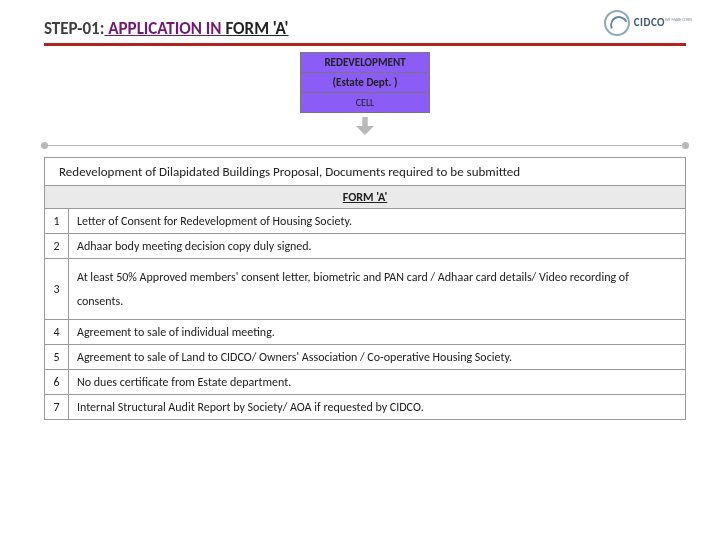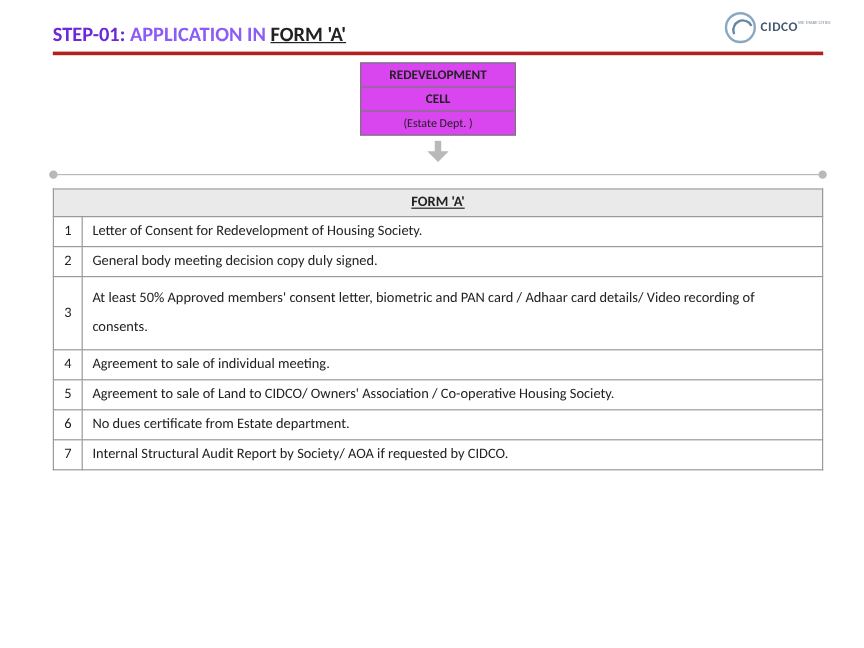--- a/index.html
+++ b/index.html
@@ -1,31 +1,31 @@
 <!DOCTYPE html>
 <html><head>
 <meta charset="utf-8">
 <style>
   * { margin: 0; padding: 0; box-sizing: border-box; }
   body { width: 720px; height: 540px; background: #fff; font-family: Calibri, Arial, sans-serif; color: #222; position: relative; overflow: hidden; }
   .page { padding: 18px 34px 10px 44px; }
   .header { position: relative; }
   .title { font-size: 17px; font-weight: bold; margin-bottom: 4px; }
-  .title .step { color: #6d28d9; }
-  .title .rest { color: #8b5cf6; }
+  .title .step { color: #404040; }
+  .title .rest { color: #701a75; text-decoration: underline; }
   .title .form { text-decoration: underline; }
   .logo { position: absolute; right: -6px; top: -8px; display: flex; align-items: center; gap: 4px; }
   .logo-circle { width: 26px; height: 26px; border: 2px solid #8aa8c0; border-radius: 50%; position: relative; }
   .logo-circle::after { content: ''; position: absolute; top: 4px; left: 4px; width: 14px; height: 14px; border: 2px solid #6687a3; border-radius: 50%; border-right-color: transparent; border-bottom-color: transparent; transform: rotate(20deg); }
   .logo-text { display: flex; flex-direction: row; line-height: 0.9; }
   .logo-brand { font-size: 11px; font-weight: bold; color: #425a70; letter-spacing: 0.5px; }
   .logo-tag { font-size: 4px; color: #7a8a98; }
   .hr { height: 3px; background: #b32020; margin-top: 2px; }
   .cell-wrap { display: flex; flex-direction: column; align-items: center; margin-top: 6px; }
-  .cell-box { border: 1px solid #777; min-width: 130px; text-align: center; background: #d946ef; }
+  .cell-box { border: 1px solid #777; min-width: 130px; text-align: center; background: #8b5cf6; }
   .cell-box > div { padding: 3px 16px; font-size: 11px; font-weight: bold; border-bottom: 1px solid #777; }
   .cell-box > div:last-child { border-bottom: none; font-weight: normal; font-size: 10px; }
   .arrow-down { width: 18px; height: 18px; background: #b9b9b9; margin-top: 4px; clip-path: polygon(35% 0, 65% 0, 65% 50%, 100% 50%, 50% 100%, 0 50%, 35% 50%); }
   .line-wrap { position: relative; margin-top: 8px; height: 6px; }
   .hline { position: absolute; top: 2px; left: 0; right: 0; height: 1px; background: #b9b9b9; }
   .dot { position: absolute; top: -1px; width: 7px; height: 7px; background: #b9b9b9; border-radius: 50%; }
   .dot.l { left: -3px; }
   .dot.r { right: -3px; }
   .main-table { margin-top: 8px; border-collapse: collapse; width: 100%; font-size: 12px; }
   .main-table td, .main-table th { border: 1px solid #999; padding: 5px 8px; text-align: left; vertical-align: middle; }
@@ -50,44 +50,47 @@
         <span class="logo-brand">CIDCO</span>
         <span class="logo-tag">WE MAKE CITIES</span>
       </div>
     </div>
     <div class="hr"></div>
   </div>
 
   <div class="cell-wrap">
     <div class="cell-box">
       <div>REDEVELOPMENT</div>
+      <div>(Estate Dept. )</div>
       <div>CELL</div>
-      <div>(Estate Dept. )</div>
     </div>
     <div class="arrow-down"></div>
   </div>
 
   <div class="line-wrap">
     <div class="dot l"></div>
     <div class="hline"></div>
     <div class="dot r"></div>
   </div>
 
   <table class="main-table">
     <tbody>
+        <tr>
+          <td colspan="2" class="proposal">Redevelopment of Dilapidated Buildings Proposal, Documents required to be submitted</td>
+        </tr>
     <tr>
           <td colspan="2" class="form-hdr"> FORM  'A'</td>
         </tr>
     <tr>
           <td class="num">1</td>
           <td>Letter of Consent for Redevelopment of Housing Society.</td>
         </tr>
     <tr>
           <td class="num">2</td>
-          <td>General body meeting decision copy duly signed.</td>
+          <td>Adhaar body meeting decision copy duly signed.</td>
         </tr>
     <tr>
           <td class="num">3</td>
           <td class="r3">At least 50% Approved members' consent letter, biometric and PAN card / Adhaar card details/ Video recording of consents.</td>
         </tr>
     <tr>
           <td class="num">4</td>
           <td>Agreement to sale of individual meeting.</td>
         </tr>
     <tr>

